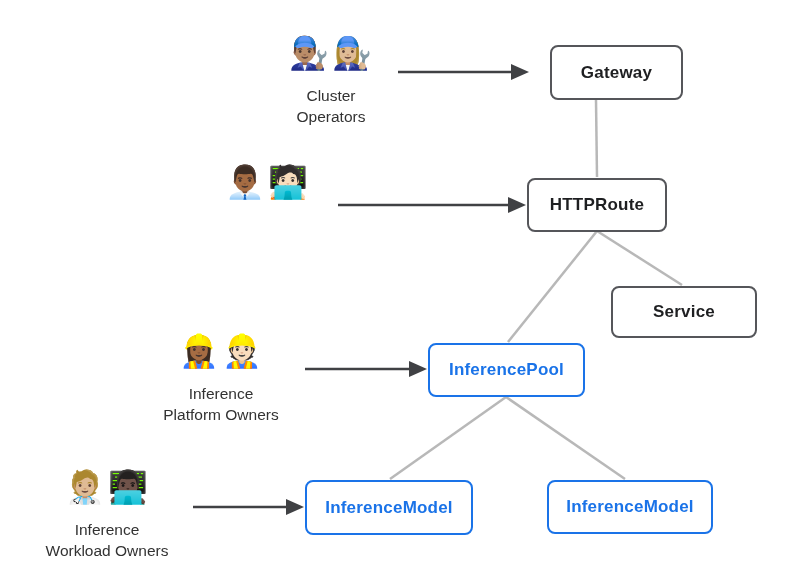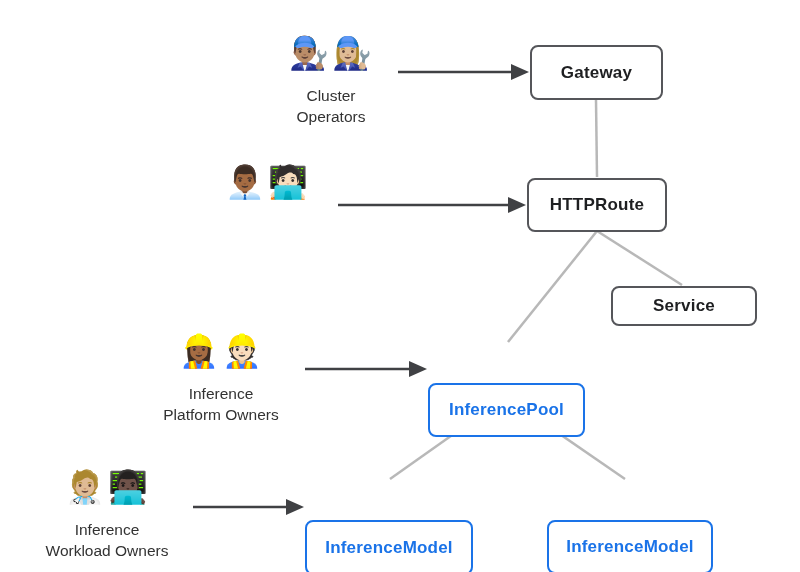--- a/index.html
+++ b/index.html
@@ -51,25 +51,24 @@
     align-items: center;
     justify-content: center;
     font-size: 17px;
     font-weight: 700;
     color: var(--text-dark);
     letter-spacing: 0.2px;
   }
   .node--blue {
     border-color: var(--accent-blue);
     color: var(--accent-blue);
-    margin-top: 40px;
   }
-  #node-gateway            { left: 530px; top: 45px;  width: 133px; height: 55px; }
+  #node-gateway            { left: 550px; top: 45px;  width: 133px; height: 55px; }
   #node-httproute          { left: 527px; top: 178px; width: 140px; height: 54px; }
-  #node-service            { left: 611px; top: 286px; width: 146px; height: 40px; }
+  #node-service            { left: 611px; top: 286px; width: 146px; height: 52px; }
   #node-inferencepool      { left: 428px; top: 343px; width: 157px; height: 54px; }
   #node-inferencemodel-l   { left: 305px; top: 480px; width: 168px; height: 55px; }
   #node-inferencemodel-r   { left: 547px; top: 480px; width: 166px; height: 54px; }
   .actor {
     position: absolute;
     width: 190px;
     display: flex;
     flex-direction: column;
     align-items: center;
     text-align: center;

